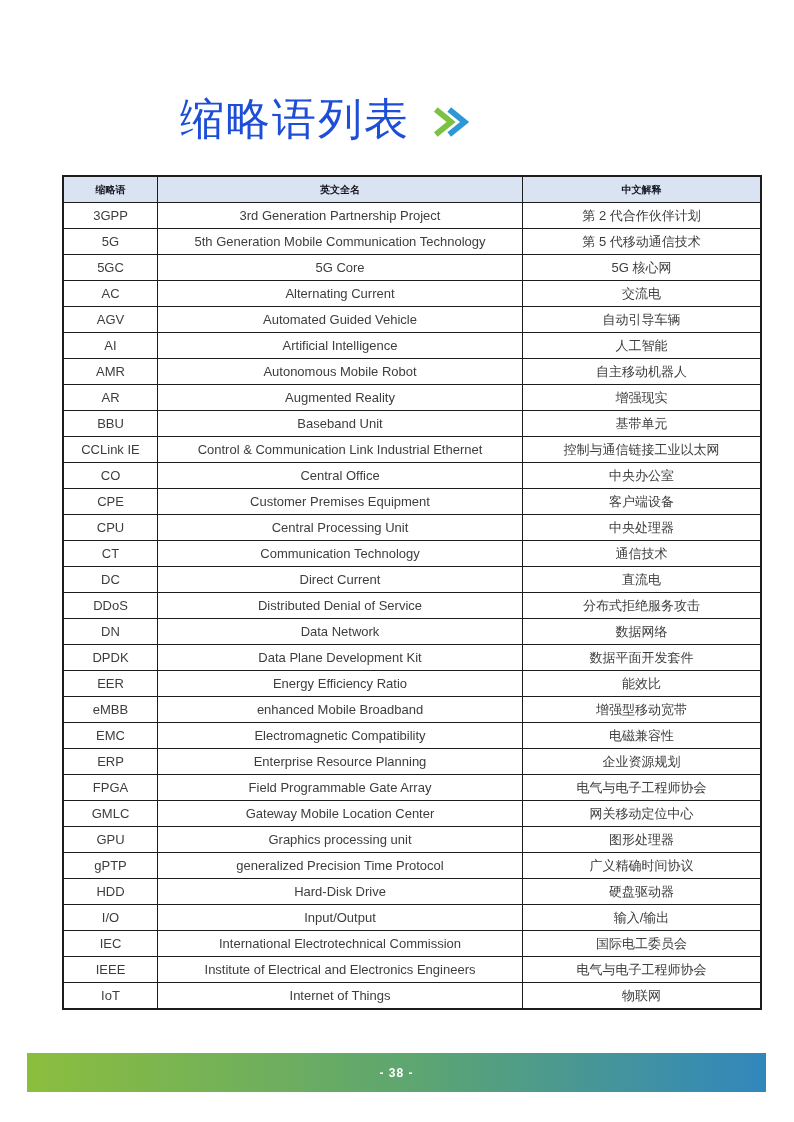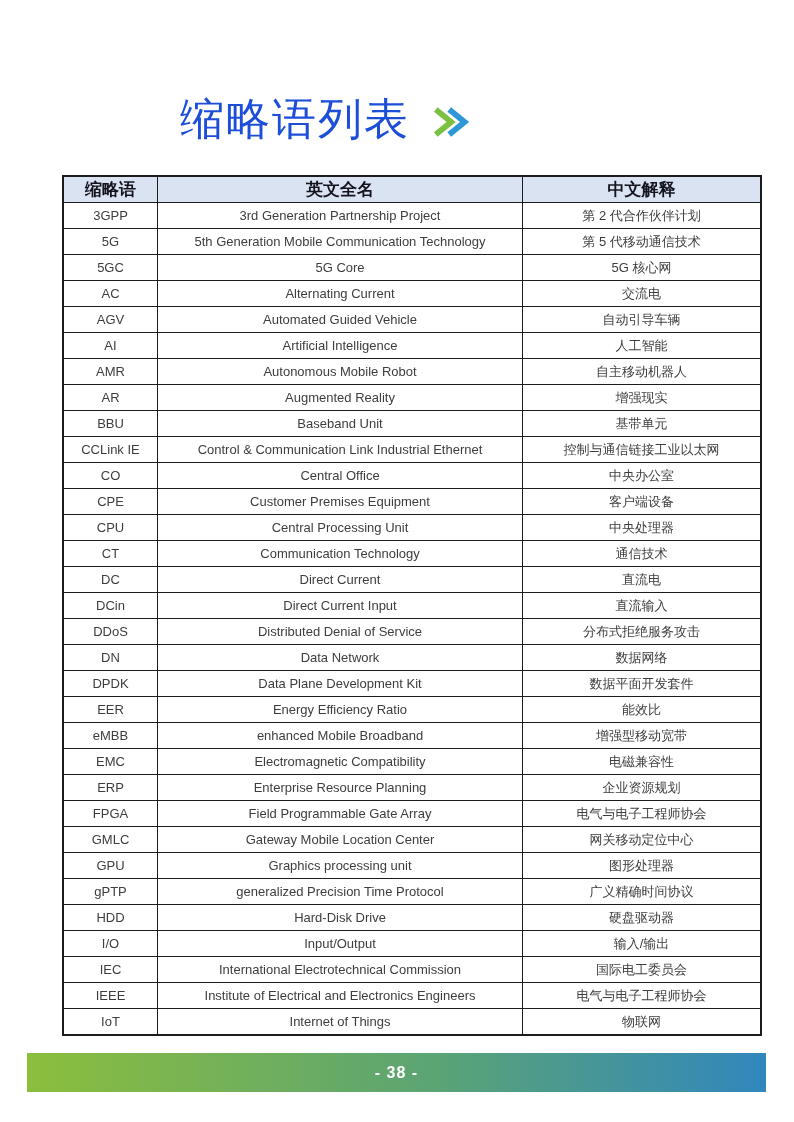--- a/index.html
+++ b/index.html
@@ -57,21 +57,21 @@
     text-align: center;
     vertical-align: middle;
     padding: 0 4px;
     white-space: nowrap;
     overflow: hidden;
   }
   .abbr-table th {
     height: 25px;
     background: #dae3f1;
     color: #14141e;
-    font-size: 17px;
+    font-size: 10px;
     font-weight: bold;
   }
   .abbr-table td {
     height: 25px;
     color: #3d3d3d;
     font-size: 13px;
     font-weight: normal;
   }
   .abbr-table { border: 2px solid #1c1c1c; }
   .col-abbr { width: 85px; }
@@ -84,21 +84,21 @@
     top: 1053px;
     width: 739px;
     height: 39px;
     background: linear-gradient(90deg, #8cbe3d 0%, #5ba474 55%, #3187bd 100%);
     display: flex;
     align-items: center;
     justify-content: center;
   }
   .page-num {
     color: #ffffff;
-    font-size: 16px;
+    font-size: 12px;
     font-weight: bold;
     letter-spacing: 1px;
   }
 </style>
 </head>
 <body>
 
 <div class="page">
 
   <div class="title-row">
@@ -187,25 +187,20 @@
           <td>CT</td>
           <td>Communication Technology</td>
           <td>通信技术</td>
         </tr>
         <tr>
           <td>DC</td>
           <td>Direct Current</td>
           <td>直流电</td>
         </tr>
         <tr>
-          <td>DCin</td>
-          <td>Direct Current Input</td>
-          <td>直流输入</td>
-        </tr>
-        <tr>
           <td>DDoS</td>
           <td>Distributed Denial of Service</td>
           <td>分布式拒绝服务攻击</td>
         </tr>
         <tr>
           <td>DN</td>
           <td>Data Network</td>
           <td>数据网络</td>
         </tr>
         <tr>

